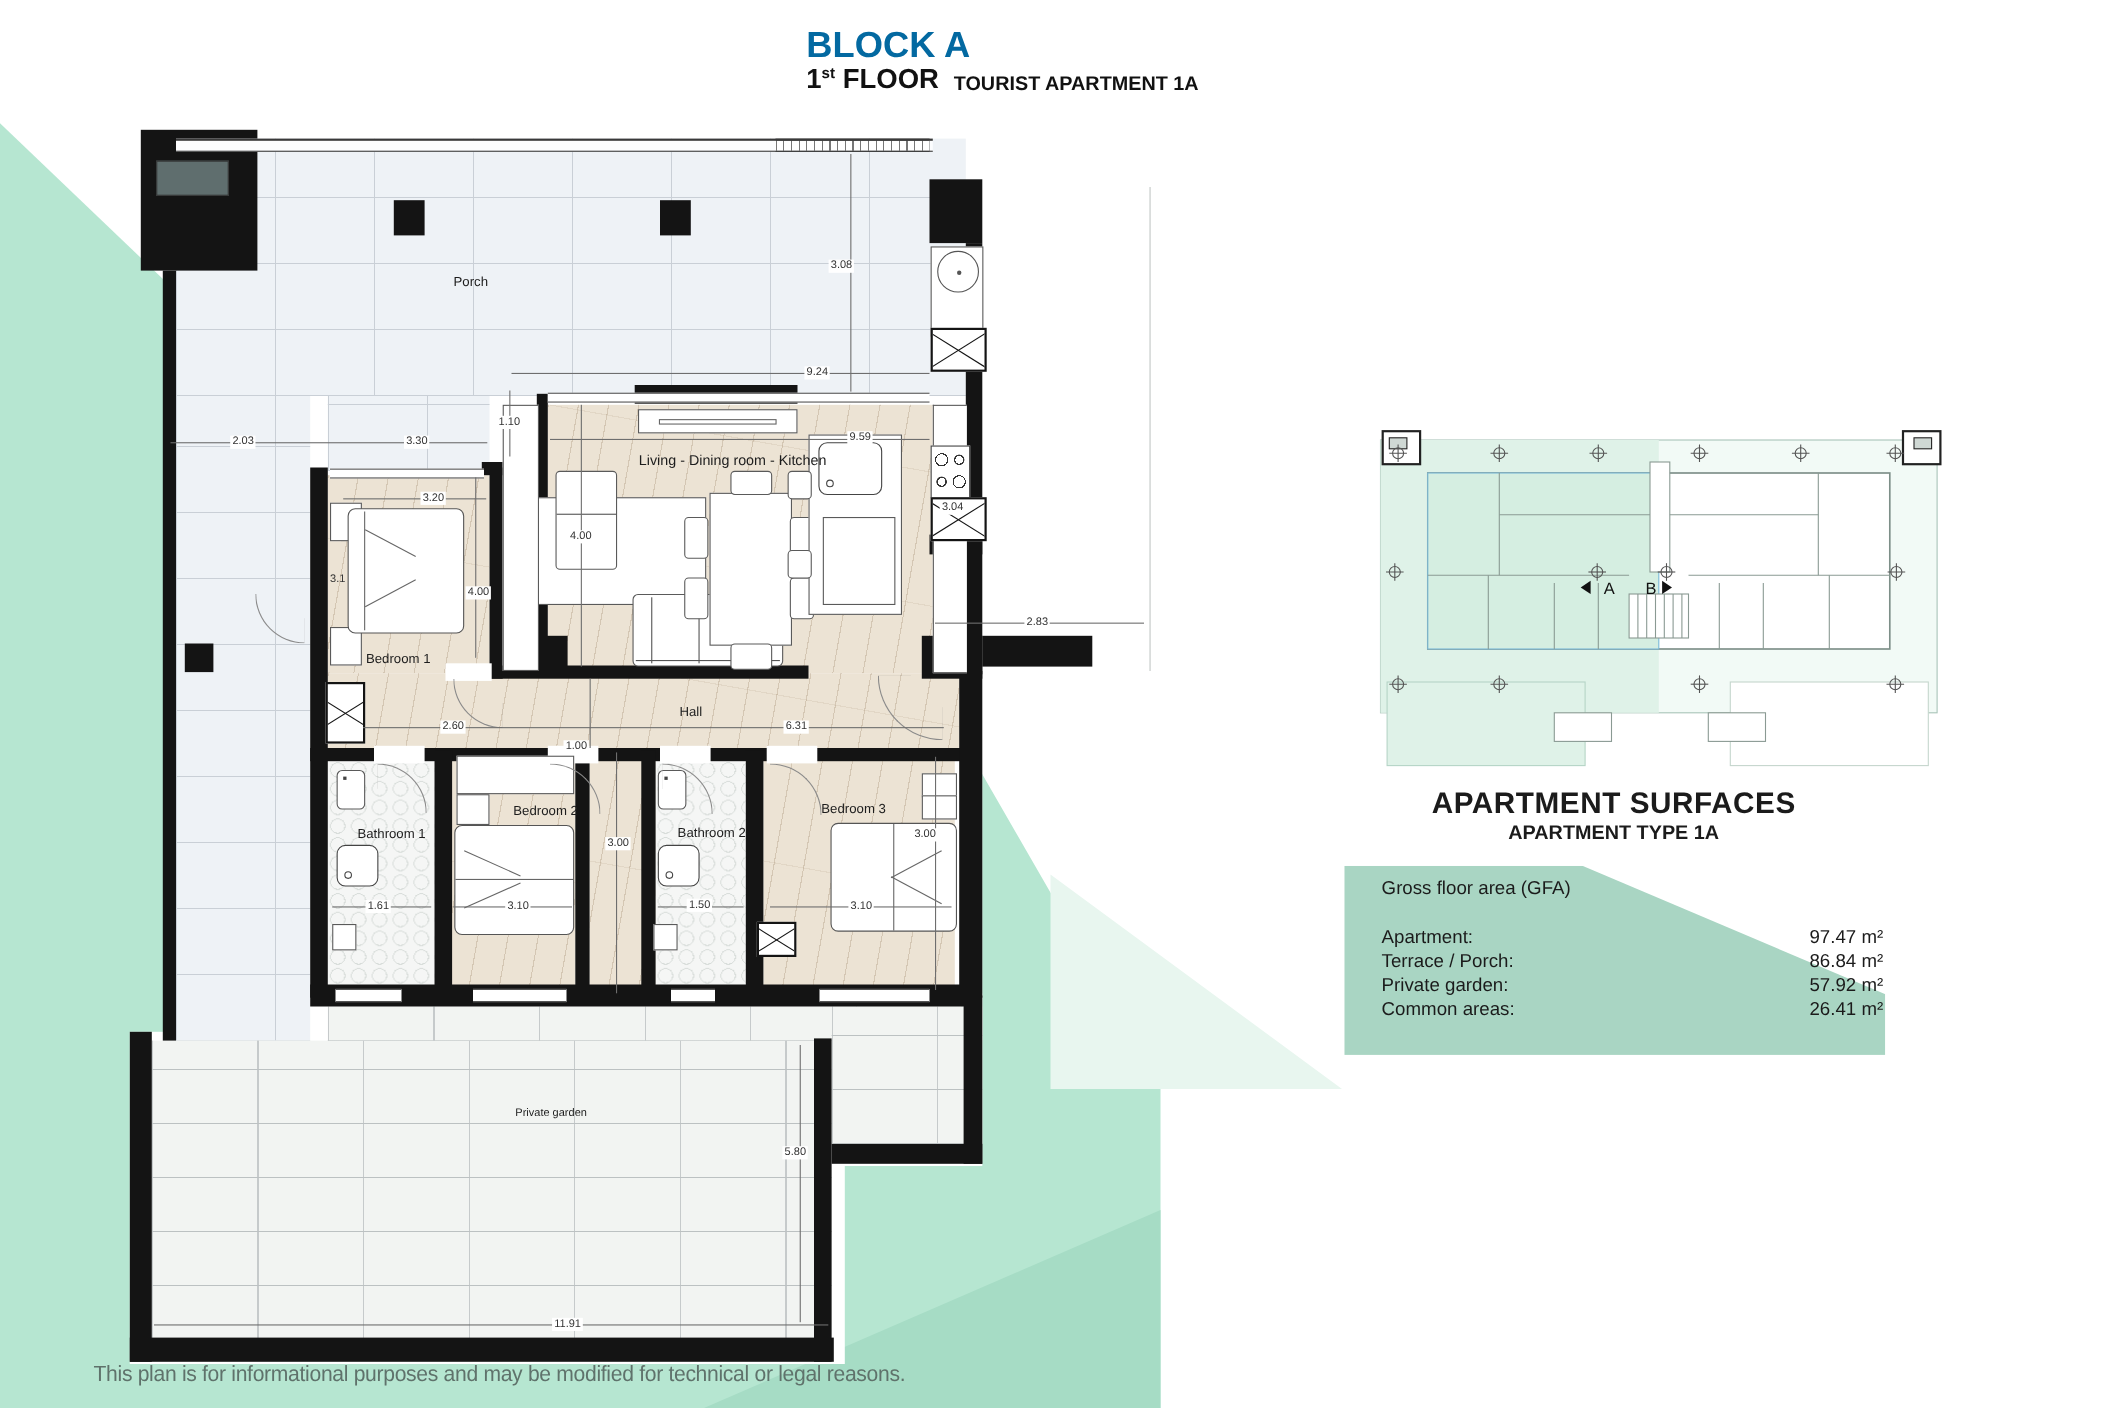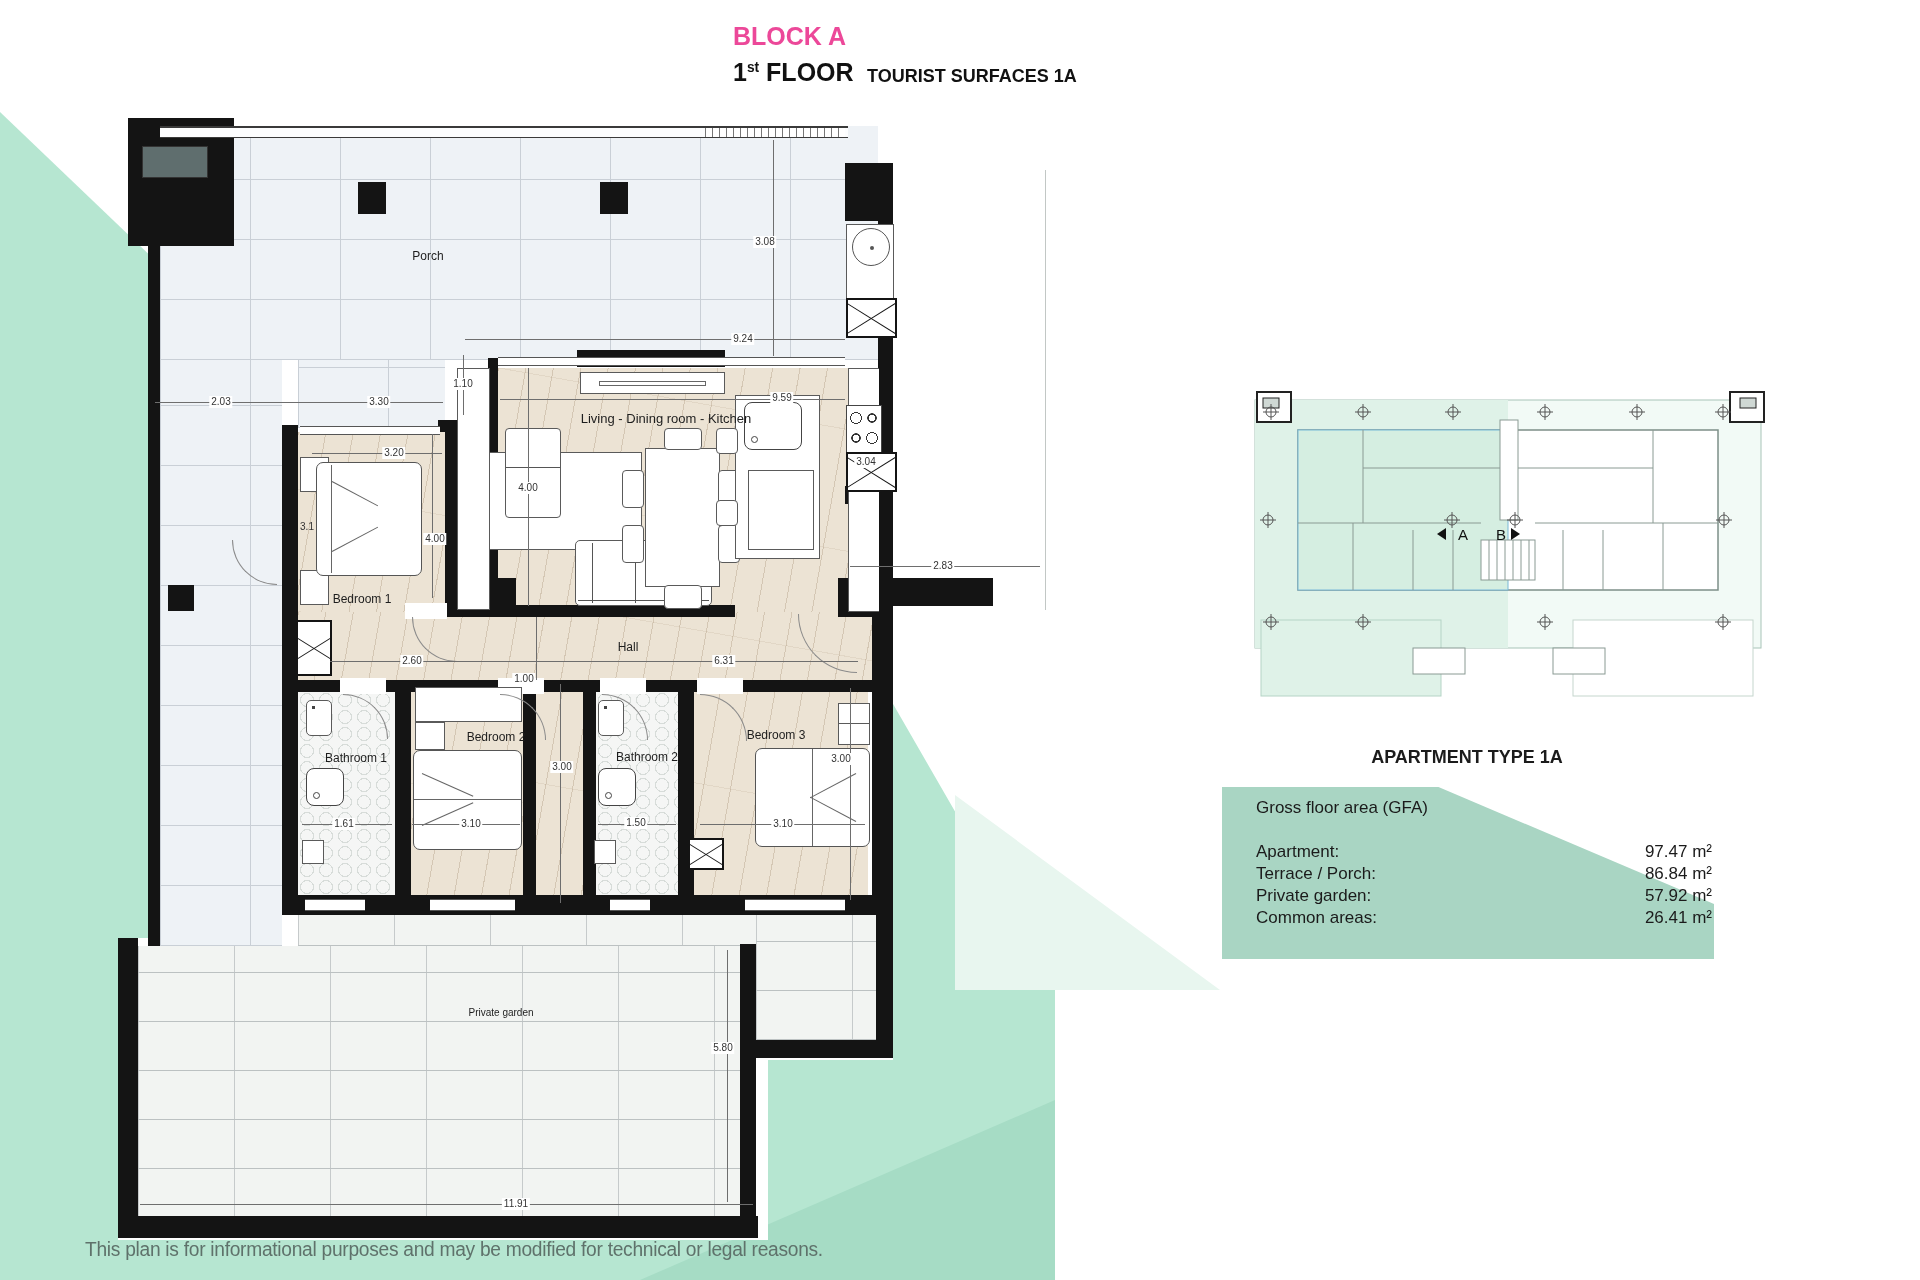--- a/index.html
+++ b/index.html
@@ -47,21 +47,21 @@
                      radial-gradient(circle at 25px 32px,transparent 5px,#333 5px 6px,transparent 6px);}
   .sinksq{background:#fff;border:1px solid #444;border-radius:8px;}
   .sinksq:after{content:"";position:absolute;left:6px;bottom:6px;width:5px;height:5px;border:1px solid #444;border-radius:50%;}
   .circ{border:1px solid #555;border-radius:50%;background:#fff;}
   .circ:after{content:"";position:absolute;left:46%;top:46%;width:4px;height:4px;background:#555;border-radius:50%;}
   
   .panel{background:#a9d5c3;clip-path:polygon(0 0,44% 0,100% 68%,100% 100%,0 100%);}
   .srow{display:flex;justify-content:space-between;font-size:17px;color:#1b1b1b;}
   .heading1{font-size:27px;font-weight:700;letter-spacing:.5px;color:#1b1b1b;transform:translateX(-50%);white-space:nowrap;}
   .heading2{font-size:18px;font-weight:700;color:#1b1b1b;transform:translateX(-50%);white-space:nowrap;}
-  .title1{font-size:25px;font-weight:700;color:#ec4899;}
+  .title1{font-size:33px;font-weight:700;color:#0369a1;}
   .title2{font-size:25px;font-weight:700;color:#111;}
   .title2 sup{font-size:.55em;}
   .title3{font-size:18px;font-weight:700;color:#111;}
   .disclaimer{font-size:20px;color:#5f726b;letter-spacing:-.3px;transform:scaleX(.96);transform-origin:left;}
 </style>
 </head>
 <body>
 
 <div class="stage">
 
@@ -393,20 +393,21 @@
           <line x1="-8" y1="0" x2="8" y2="0"></line>
           <line x1="0" y1="-8" x2="0" y2="8"></line>
         </g>
     </g>
     <polygon points="193,138 193,150 184,144" fill="#111"></polygon>
     <text x="205" y="150" font-size="15" fill="#111" font-family="Liberation Sans, sans-serif">A</text>
     <text x="243" y="150" font-size="15" fill="#111" font-family="Liberation Sans, sans-serif">B</text>
     <polygon points="258,138 258,150 267,144" fill="#111"></polygon>
   </svg>
 
+  <div class="abs heading1" style="left:1467px;top:715px">APARTMENT SURFACES</div>
   <div class="abs heading2" style="left:1467px;top:747px">APARTMENT TYPE 1A</div>
   <div class="abs panel" style="left:1222px;top:787px;width:492px;height:172px"></div>
   <div class="abs" style="left:1256px;top:798px;width:456px;font-size:17px;color:#1b1b1b">Gross floor area (GFA)</div>
   <div class="abs srow" style="left:1256px;top:842px;width:456px">
     <span>Apartment:</span>
     <span>97.47 m²</span>
   </div>
   <div class="abs srow" style="left:1256px;top:864px;width:456px">
     <span>Terrace / Porch:</span>
     <span>86.84 m²</span>
@@ -415,17 +416,17 @@
     <span>Private garden:</span>
     <span>57.92 m²</span>
   </div>
   <div class="abs srow" style="left:1256px;top:908px;width:456px">
     <span>Common areas:</span>
     <span>26.41 m²</span>
   </div>
 
   <div class="abs title1" style="left:733px;top:22px">BLOCK A</div>
   <div class="abs title2" style="left:733px;top:58px"><span>1</span><sup>st</sup> <span>FLOOR</span></div>
-  <div class="abs title3" style="left:867px;top:66px">TOURIST SURFACES 1A</div>
+  <div class="abs title3" style="left:867px;top:66px">TOURIST APARTMENT 1A</div>
 
   <div class="abs disclaimer" style="left:85px;top:1238px">This plan is for informational purposes and may be modified for technical or legal reasons.</div>
 
 </div>
 
 </body></html>

